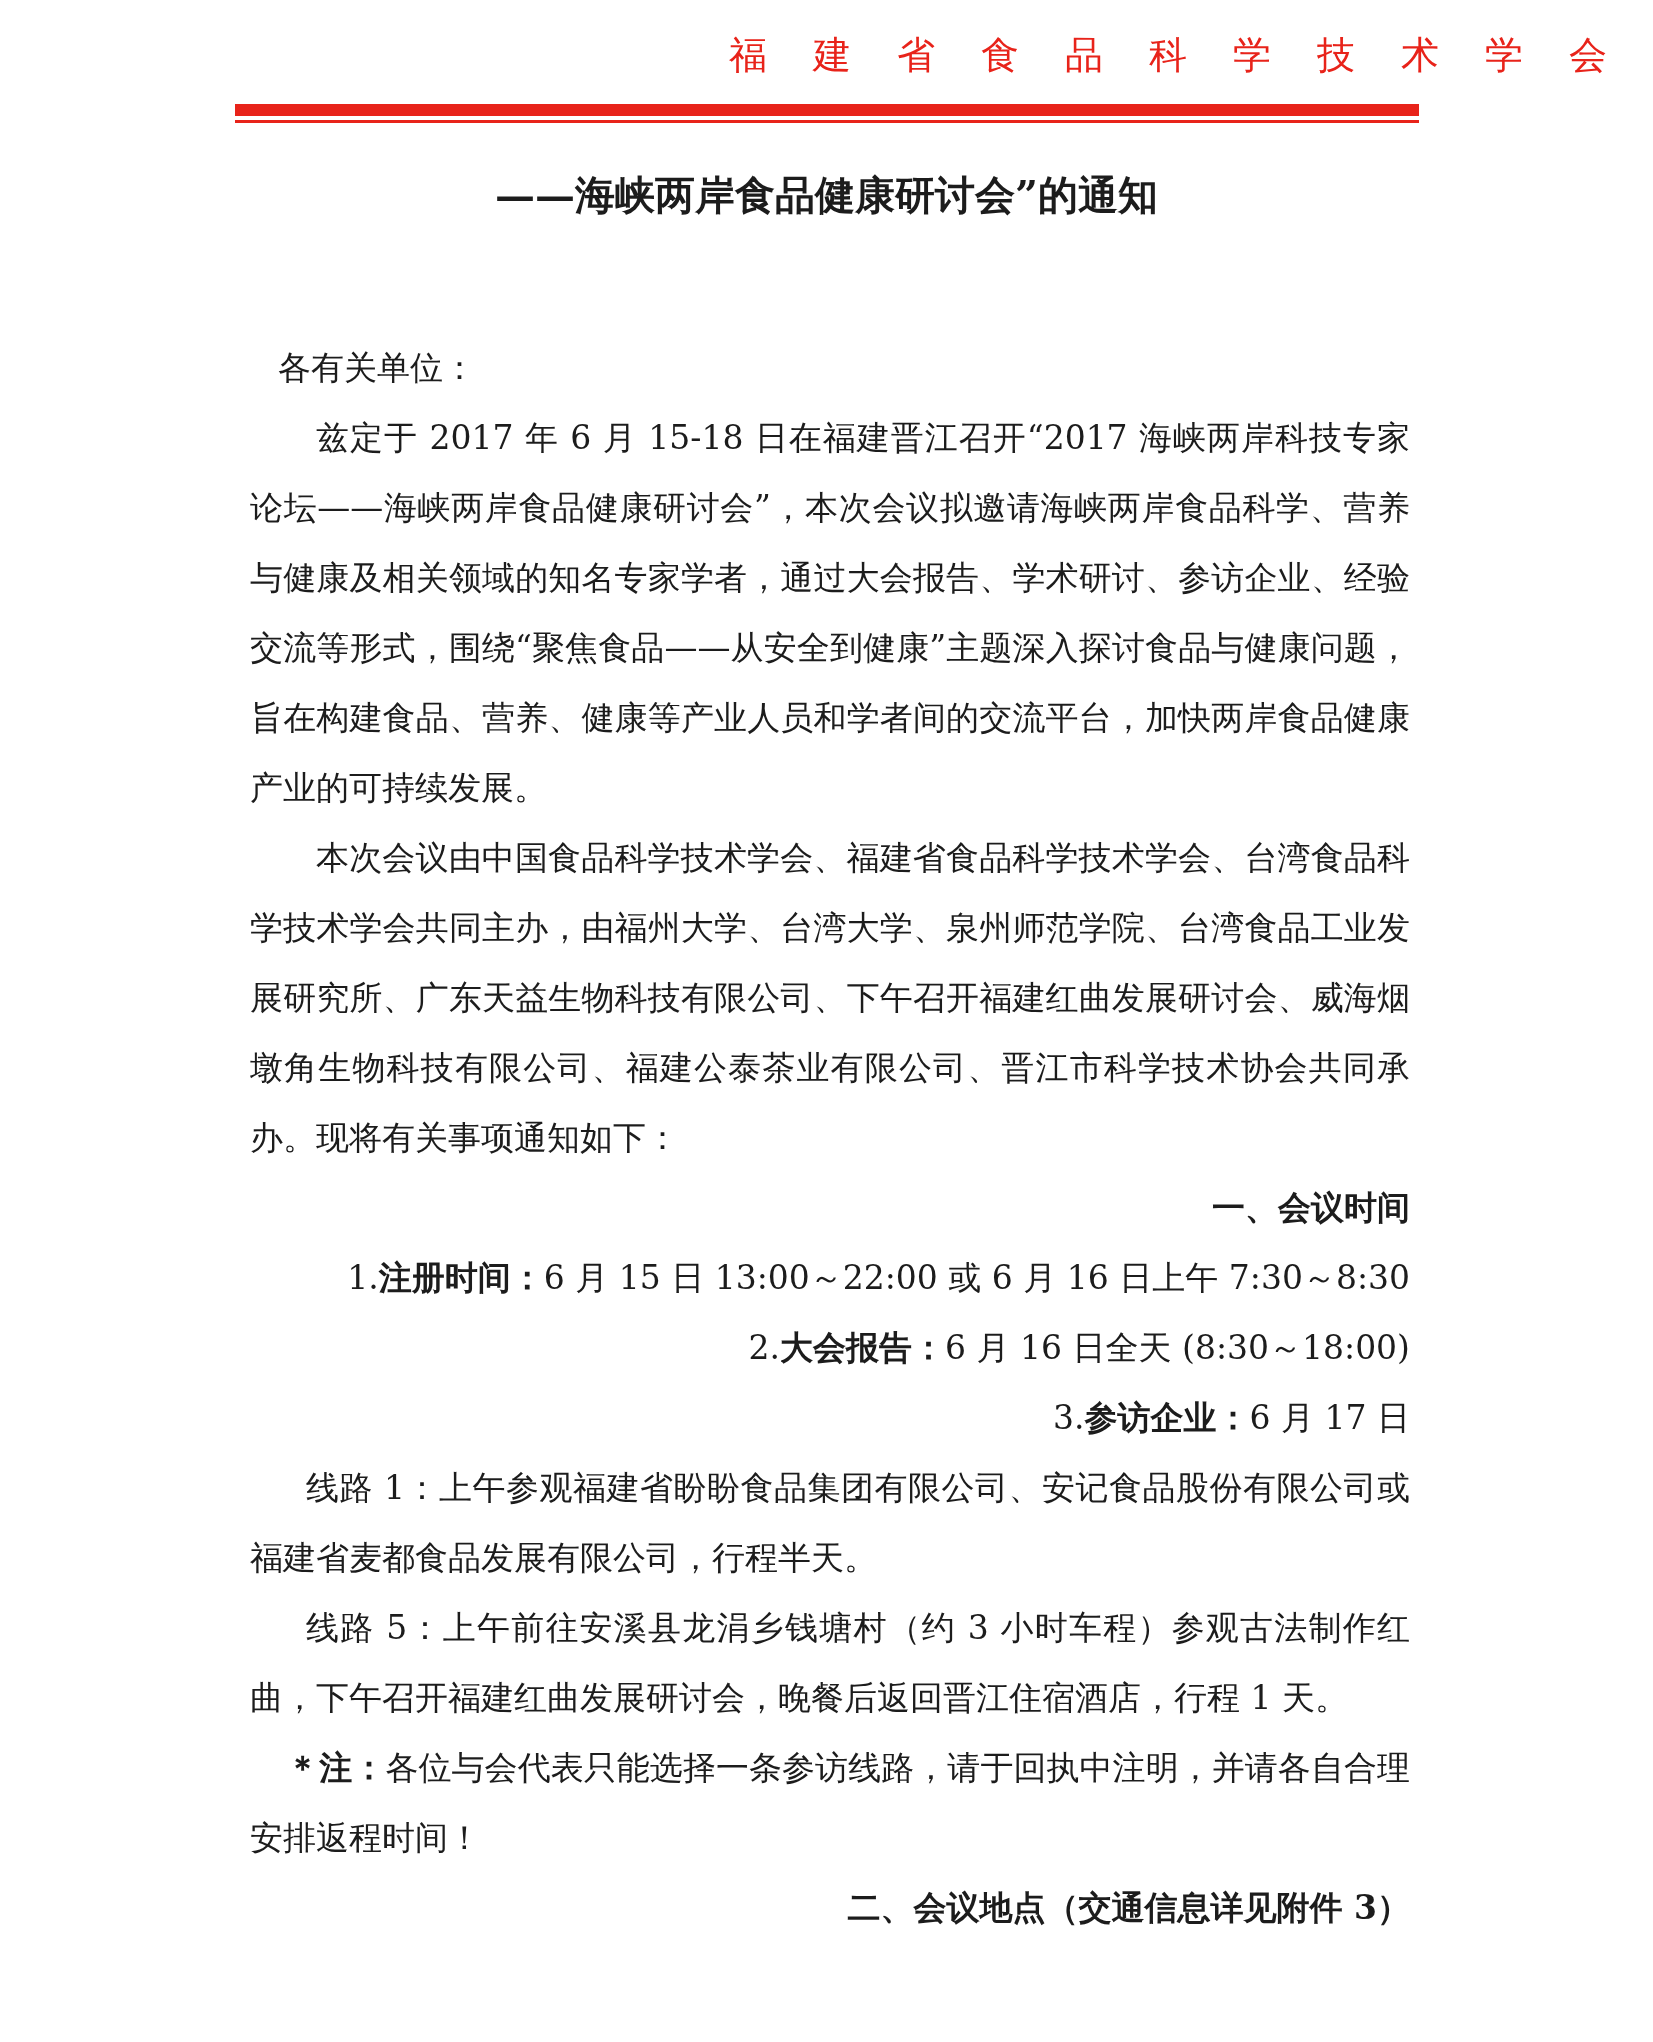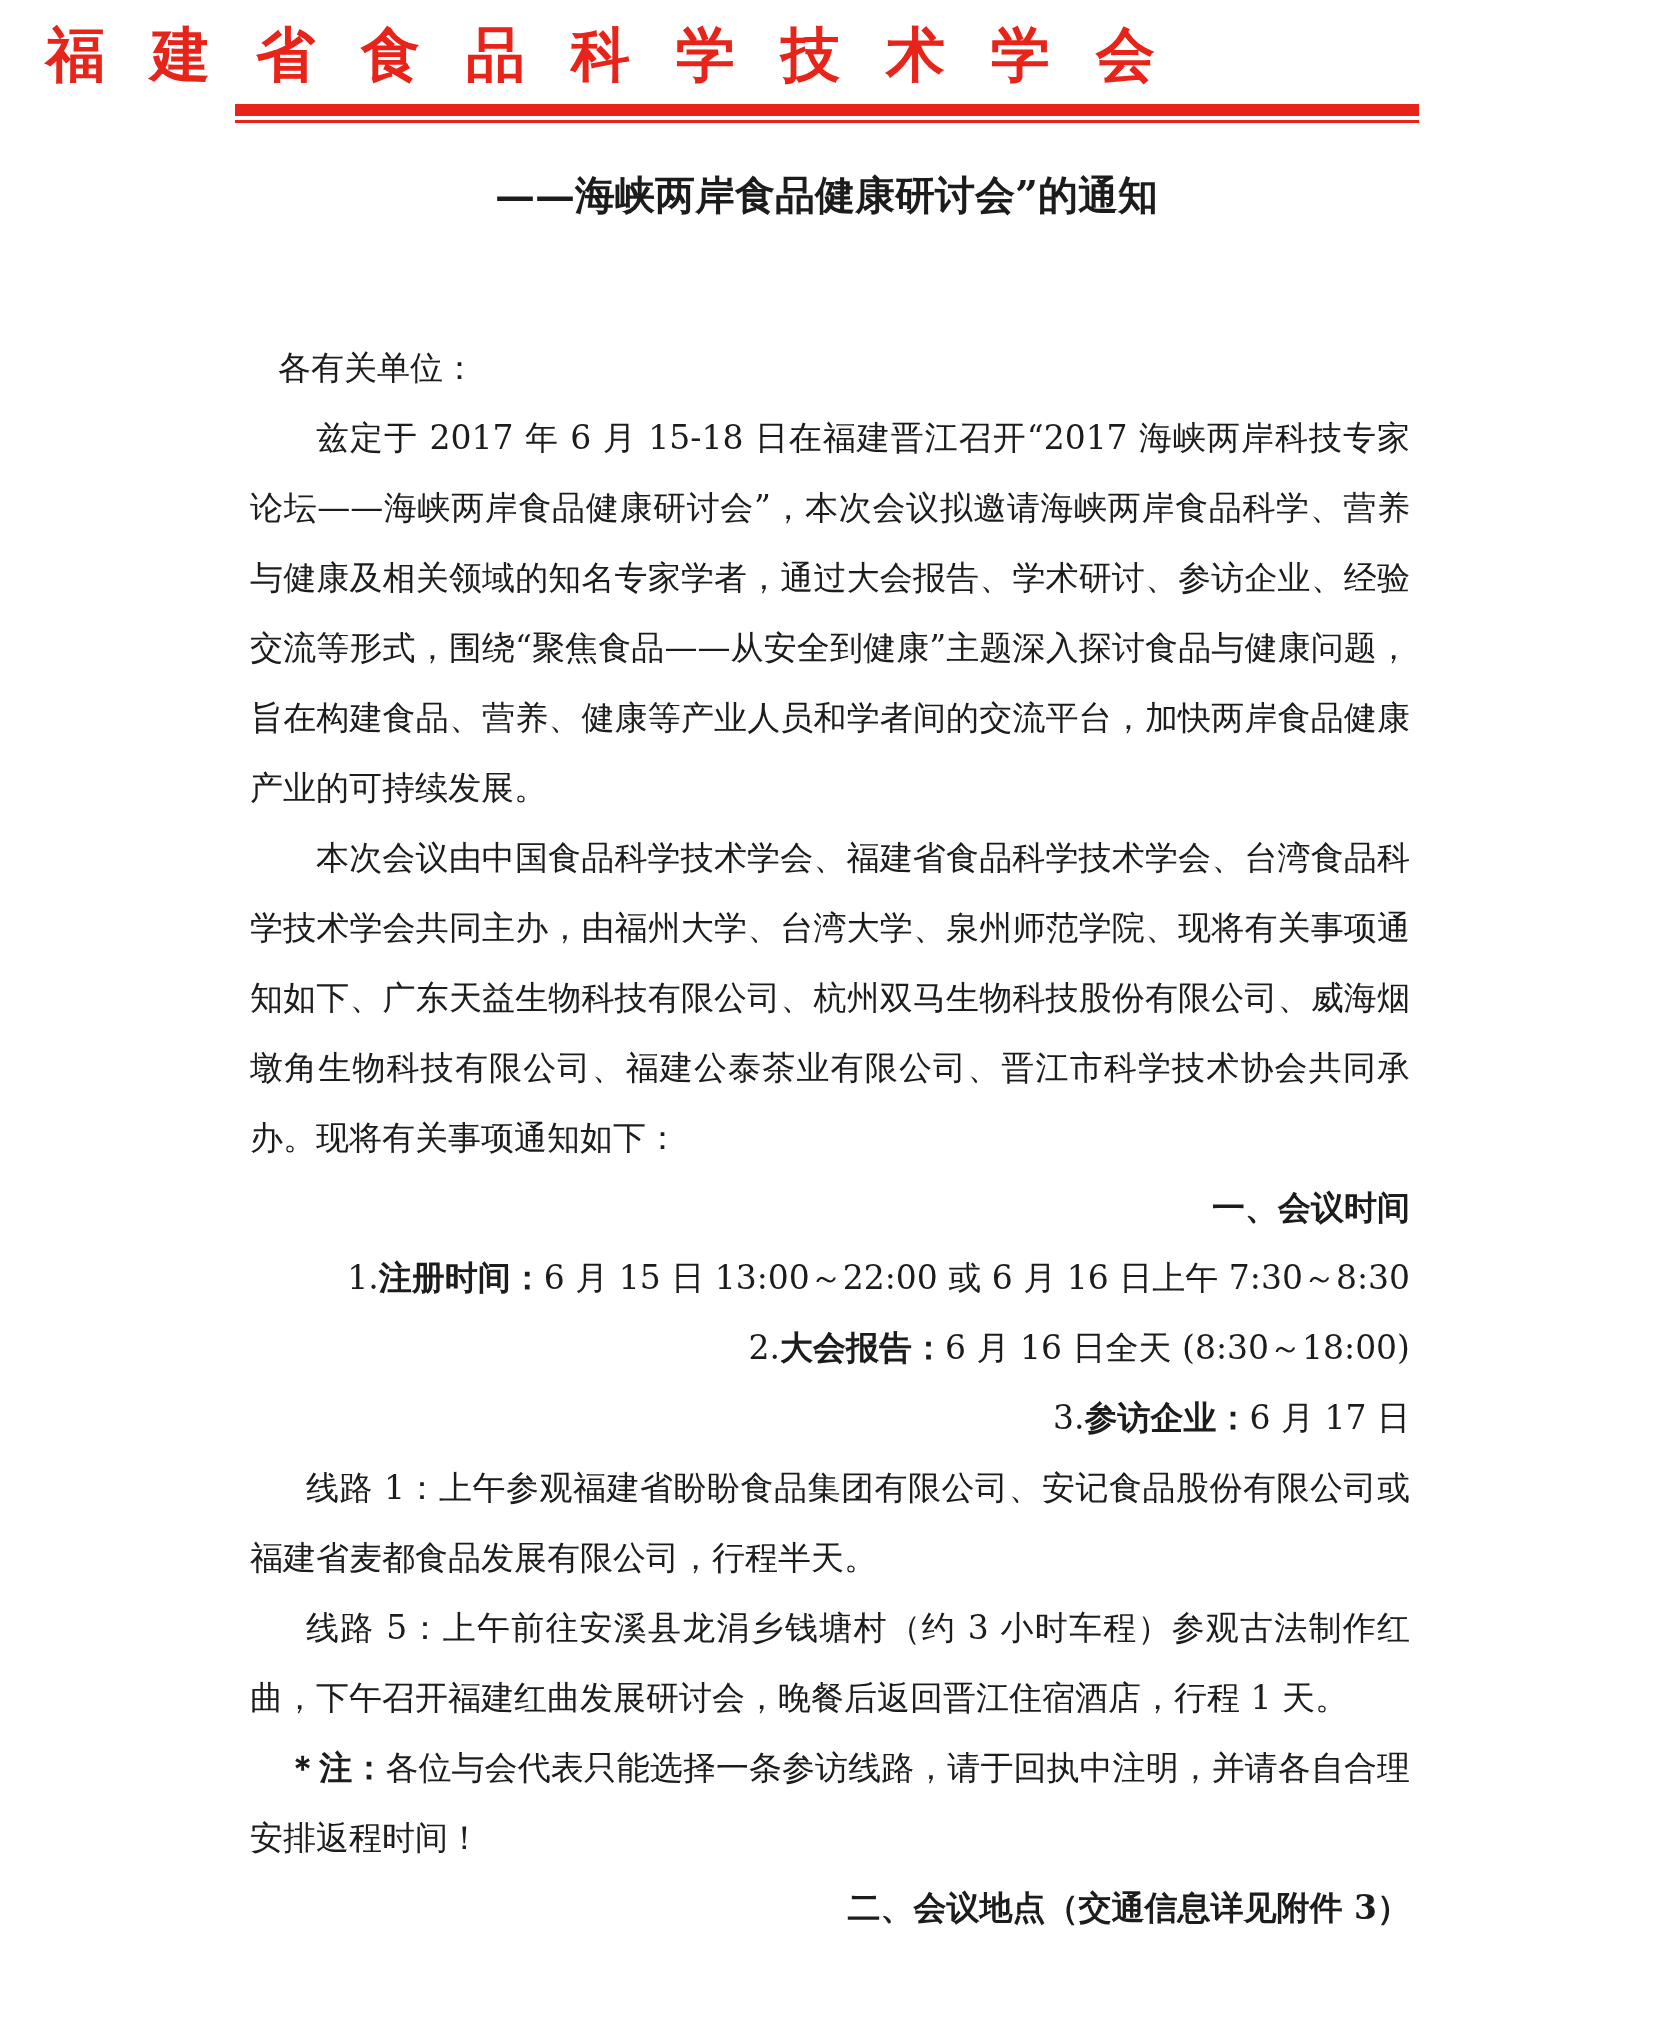--- a/index.html
+++ b/index.html
@@ -11,23 +11,23 @@
     margin: 0 auto;
     background: #ffffff;
     font-family: "DejaVu Serif", "Liberation Serif", serif;
     color: #1c1c1c;
     overflow: hidden;
   }
   
   .letterhead { padding-top: 12px; }
   .letterhead-name {
     color: #e8231a;
-    text-align: left;
-    font-size: 59px;
-    font-weight: bold;
+    text-align: right;
+    font-size: 38px;
+    font-weight: normal;
     letter-spacing: 46px;
     text-indent: 46px; 
     line-height: 86px;
     white-space: nowrap;
   }
   .letterhead-rule {
     width: 1184px;
     margin: 6px auto 0 auto;
     border-top: 12px solid #e8231a;
     border-bottom: 3px solid #e8231a;
@@ -72,21 +72,21 @@
   <div class="notice-title">
     <div class="t-line">——海峡两岸食品健康研讨会”的通知</div>
   </div>
 
   <div class="doc-body">
 
     <div class="salutation">各有关单位：</div>
 
     <div class="para">兹定于 2017 年 6 月 15-18 日在福建晋江召开“2017 海峡两岸科技专家论坛——海峡两岸食品健康研讨会”，本次会议拟邀请海峡两岸食品科学、营养与健康及相关领域的知名专家学者，通过大会报告、学术研讨、参访企业、经验交流等形式，围绕“聚焦食品——从安全到健康”主题深入探讨食品与健康问题，旨在构建食品、营养、健康等产业人员和学者间的交流平台，加快两岸食品健康产业的可持续发展。</div>
 
-    <div class="para">本次会议由中国食品科学技术学会、福建省食品科学技术学会、台湾食品科学技术学会共同主办，由福州大学、台湾大学、泉州师范学院、现将有关事项通知如下、广东天益生物科技有限公司、杭州双马生物科技股份有限公司、威海烟墩角生物科技有限公司、福建公泰茶业有限公司、晋江市科学技术协会共同承办。现将有关事项通知如下：</div>
+    <div class="para">本次会议由中国食品科学技术学会、福建省食品科学技术学会、台湾食品科学技术学会共同主办，由福州大学、台湾大学、泉州师范学院、台湾食品工业发展研究所、广东天益生物科技有限公司、下午召开福建红曲发展研讨会、威海烟墩角生物科技有限公司、福建公泰茶业有限公司、晋江市科学技术协会共同承办。现将有关事项通知如下：</div>
 
     <div class="section-heading">一、会议时间</div>
 
     <div class="schedule-item">
       <span class="item-num">1.</span><span class="item-label">注册时间：</span><span class="item-text">6 月 15 日 13:00～22:00 或 6 月 16 日上午 7:30～8:30</span>
     </div>
 
     <div class="schedule-item">
       <span class="item-num">2.</span><span class="item-label">大会报告：</span><span class="item-text">6 月 16 日全天 (8:30～18:00)</span>
     </div>

